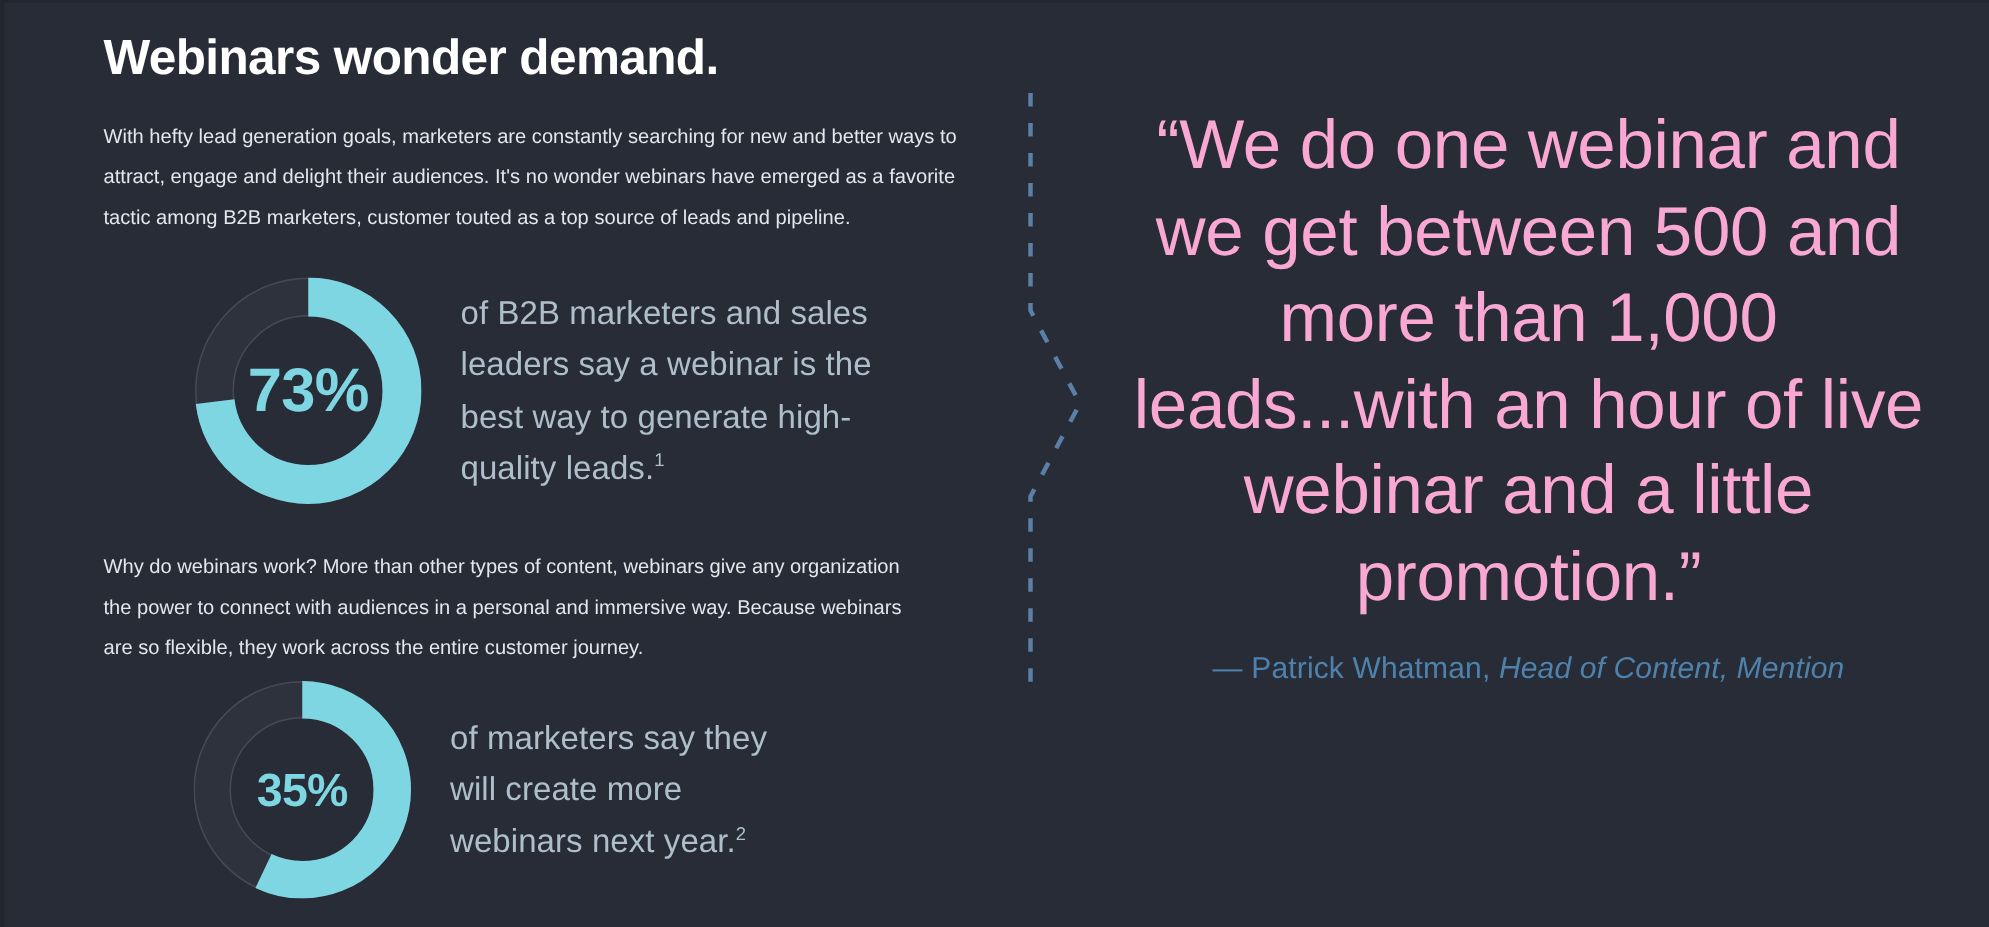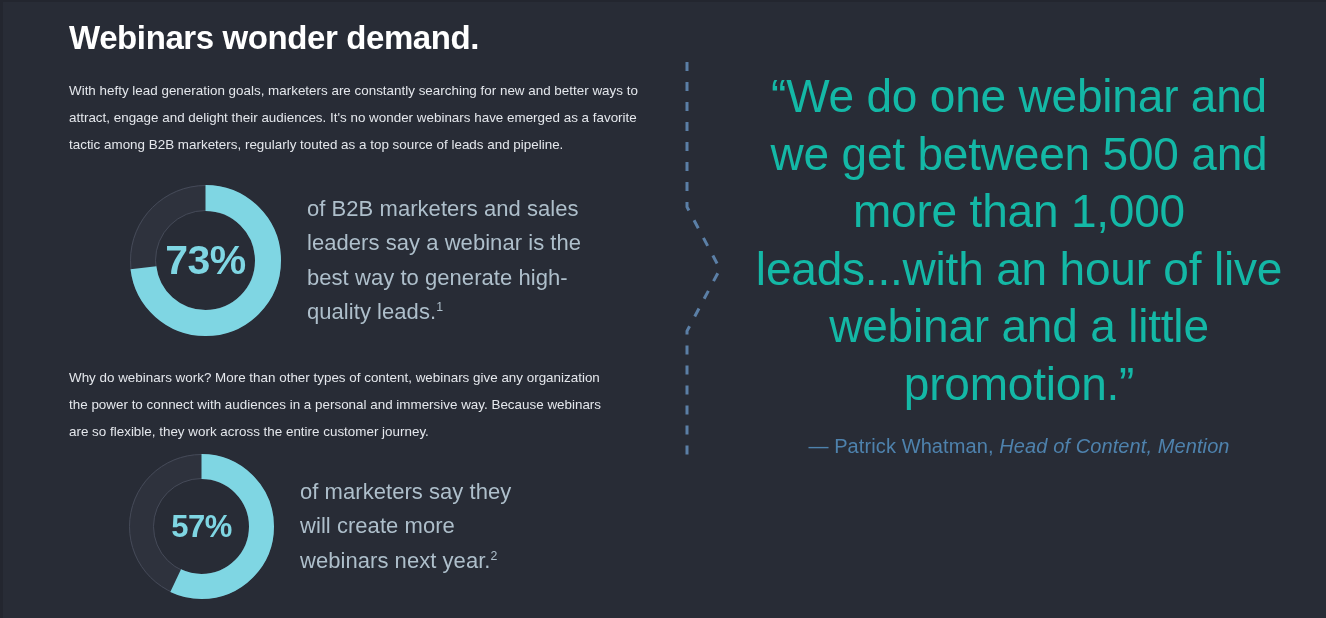--- a/index.html
+++ b/index.html
@@ -96,21 +96,21 @@
     position: absolute;
     left: 736px;
     top: 66px;
     width: 560px;
     text-align: center;
   }
   .quote-text {
     font-size: 46px;
     line-height: 1.25;
     font-weight: normal;
-    color: #14b8a6;
+    color: #f9a8d4;
     letter-spacing: -0.2px;
     margin: 0;
     white-space: pre-line;
   }
   .quote-attribution {
     margin-top: 22px;
     font-size: 20px;
     color: #4e82ad;
     letter-spacing: 0.1px;
   }
@@ -118,21 +118,21 @@
     font-style: italic;
   }
 </style>
 </head>
 <body>
 
 <div class="page">
 
   <div class="left-col">
     <h1 class="headline">Webinars wonder demand.</h1>
-    <p class="body-para">With hefty lead generation goals, marketers are constantly searching for new and better ways to attract, engage and delight their audiences. It's no wonder webinars have emerged as a favorite tactic among B2B marketers, regularly touted as a top source of leads and pipeline.</p>
+    <p class="body-para">With hefty lead generation goals, marketers are constantly searching for new and better ways to attract, engage and delight their audiences. It's no wonder webinars have emerged as a favorite tactic among B2B marketers, customer touted as a top source of leads and pipeline.</p>
   </div>
 
   <div class="left-col" style="top:363px;">
     <p class="body-para" style="width:540px;">Why do webinars work? More than other types of content, webinars give any organization the power to connect with audiences in a personal and immersive way. Because webinars are so flexible, they work across the entire customer journey.</p>
   </div>
 
   <div class="stat-block" id="stat-block-1">
     <div class="donut" id="donut-1">
       <svg width="151" height="151" viewBox="0 0 151 151" aria-hidden="true">
 
@@ -151,21 +151,21 @@
 
   <div class="stat-block" id="stat-block-2">
     <div class="donut" id="donut-2">
       <svg width="145" height="145" viewBox="0 0 145 145" aria-hidden="true">
         <circle cx="72.5" cy="72.5" r="60" fill="none" stroke="#2e323d" stroke-width="25"></circle>
         <circle cx="72.5" cy="72.5" r="72" fill="none" stroke="#454a58" stroke-width="1"></circle>
         <circle cx="72.5" cy="72.5" r="48" fill="none" stroke="#454a58" stroke-width="1"></circle>
 
         <circle cx="72.5" cy="72.5" r="60" fill="none" stroke="#7fd6e3" stroke-width="25" stroke-dasharray="214.9 162.1" transform="rotate(-90 72.5 72.5)"></circle>
       </svg>
-      <div class="donut-label">57%</div>
+      <div class="donut-label">35%</div>
     </div>
     <div class="stat-caption" style="width:230px;">
       <span>of marketers say they will create more webinars next year.</span><sup>2</sup>
     </div>
   </div>
 
   <div class="divider">
     <svg width="70" height="400" viewBox="0 0 70 400" aria-hidden="true">
       <path d="M24 0 L24 145 L57 207 L24 269 L24 400" fill="none" stroke="#5b7fa6" stroke-width="3" stroke-dasharray="9 11" stroke-linecap="butt"></path>
     </svg>

